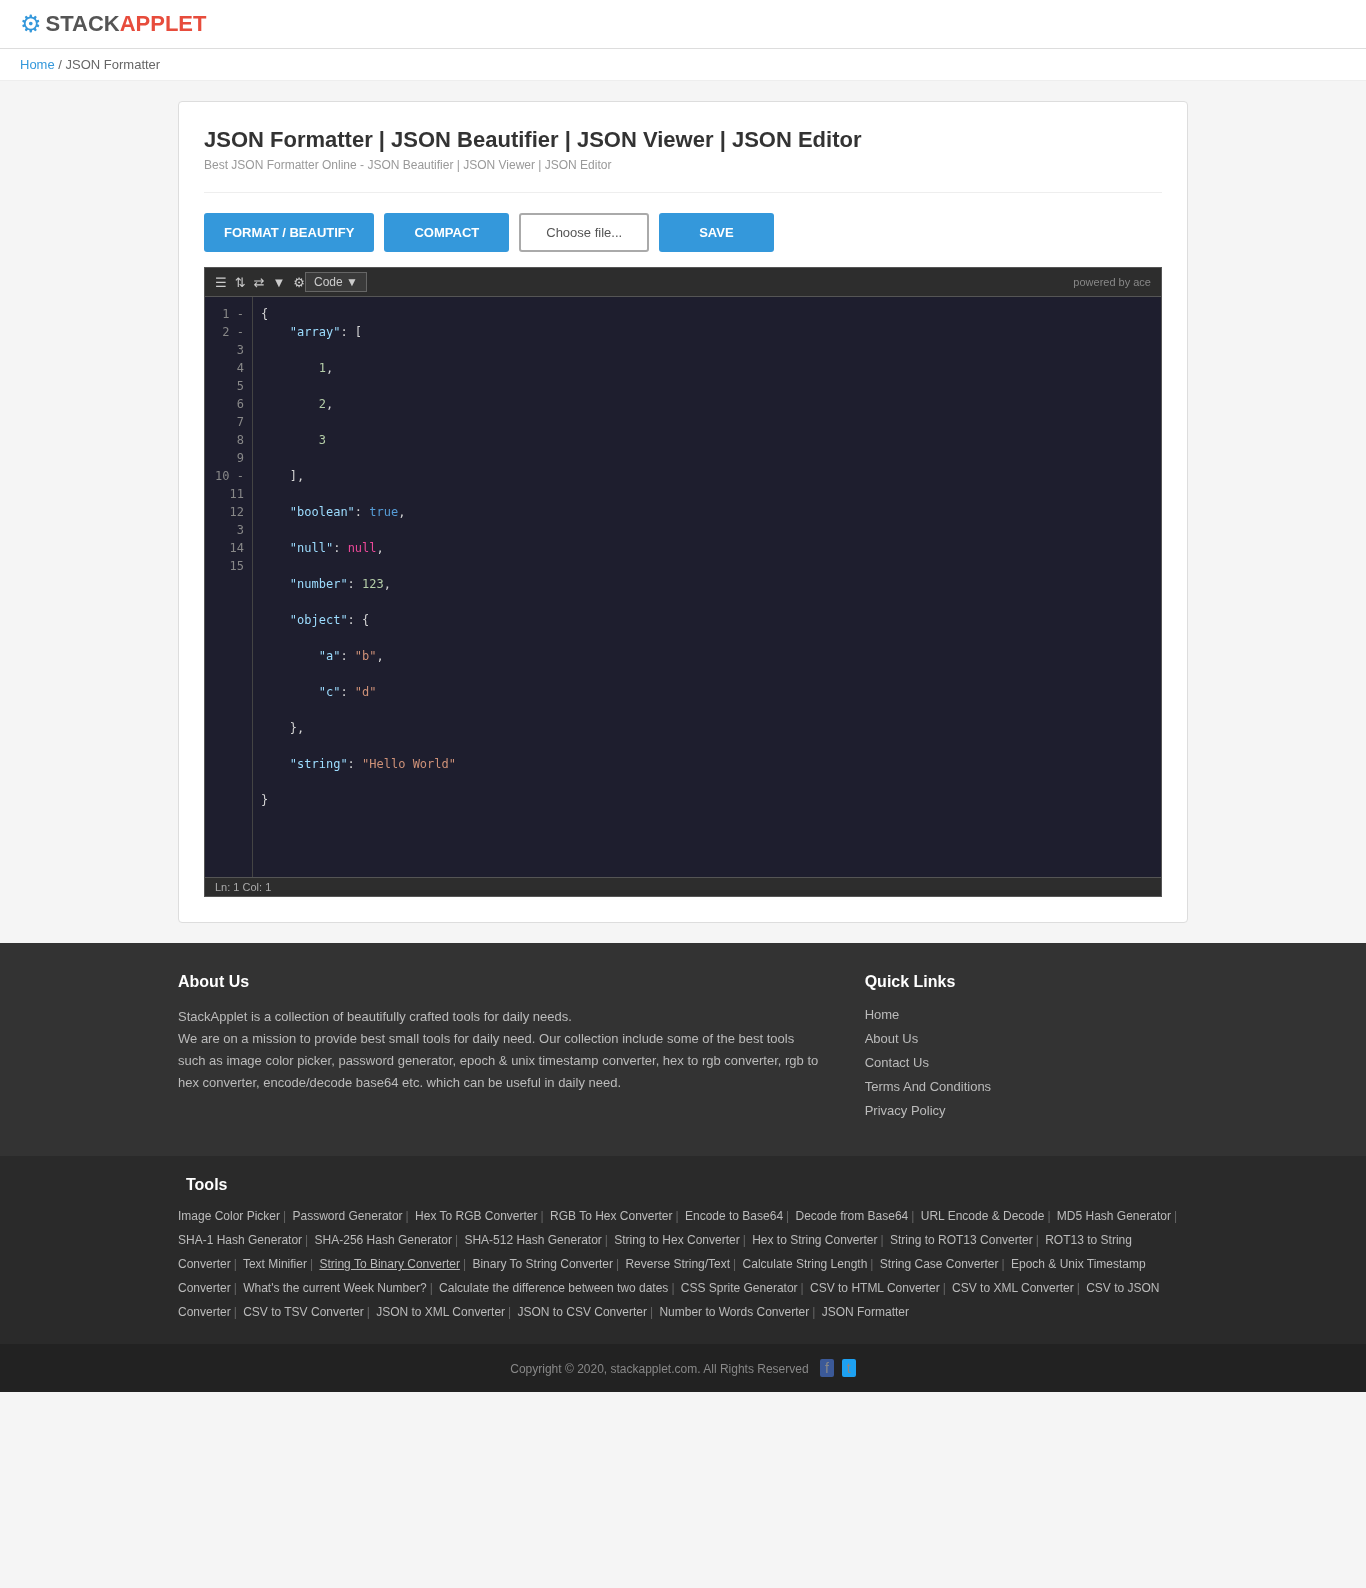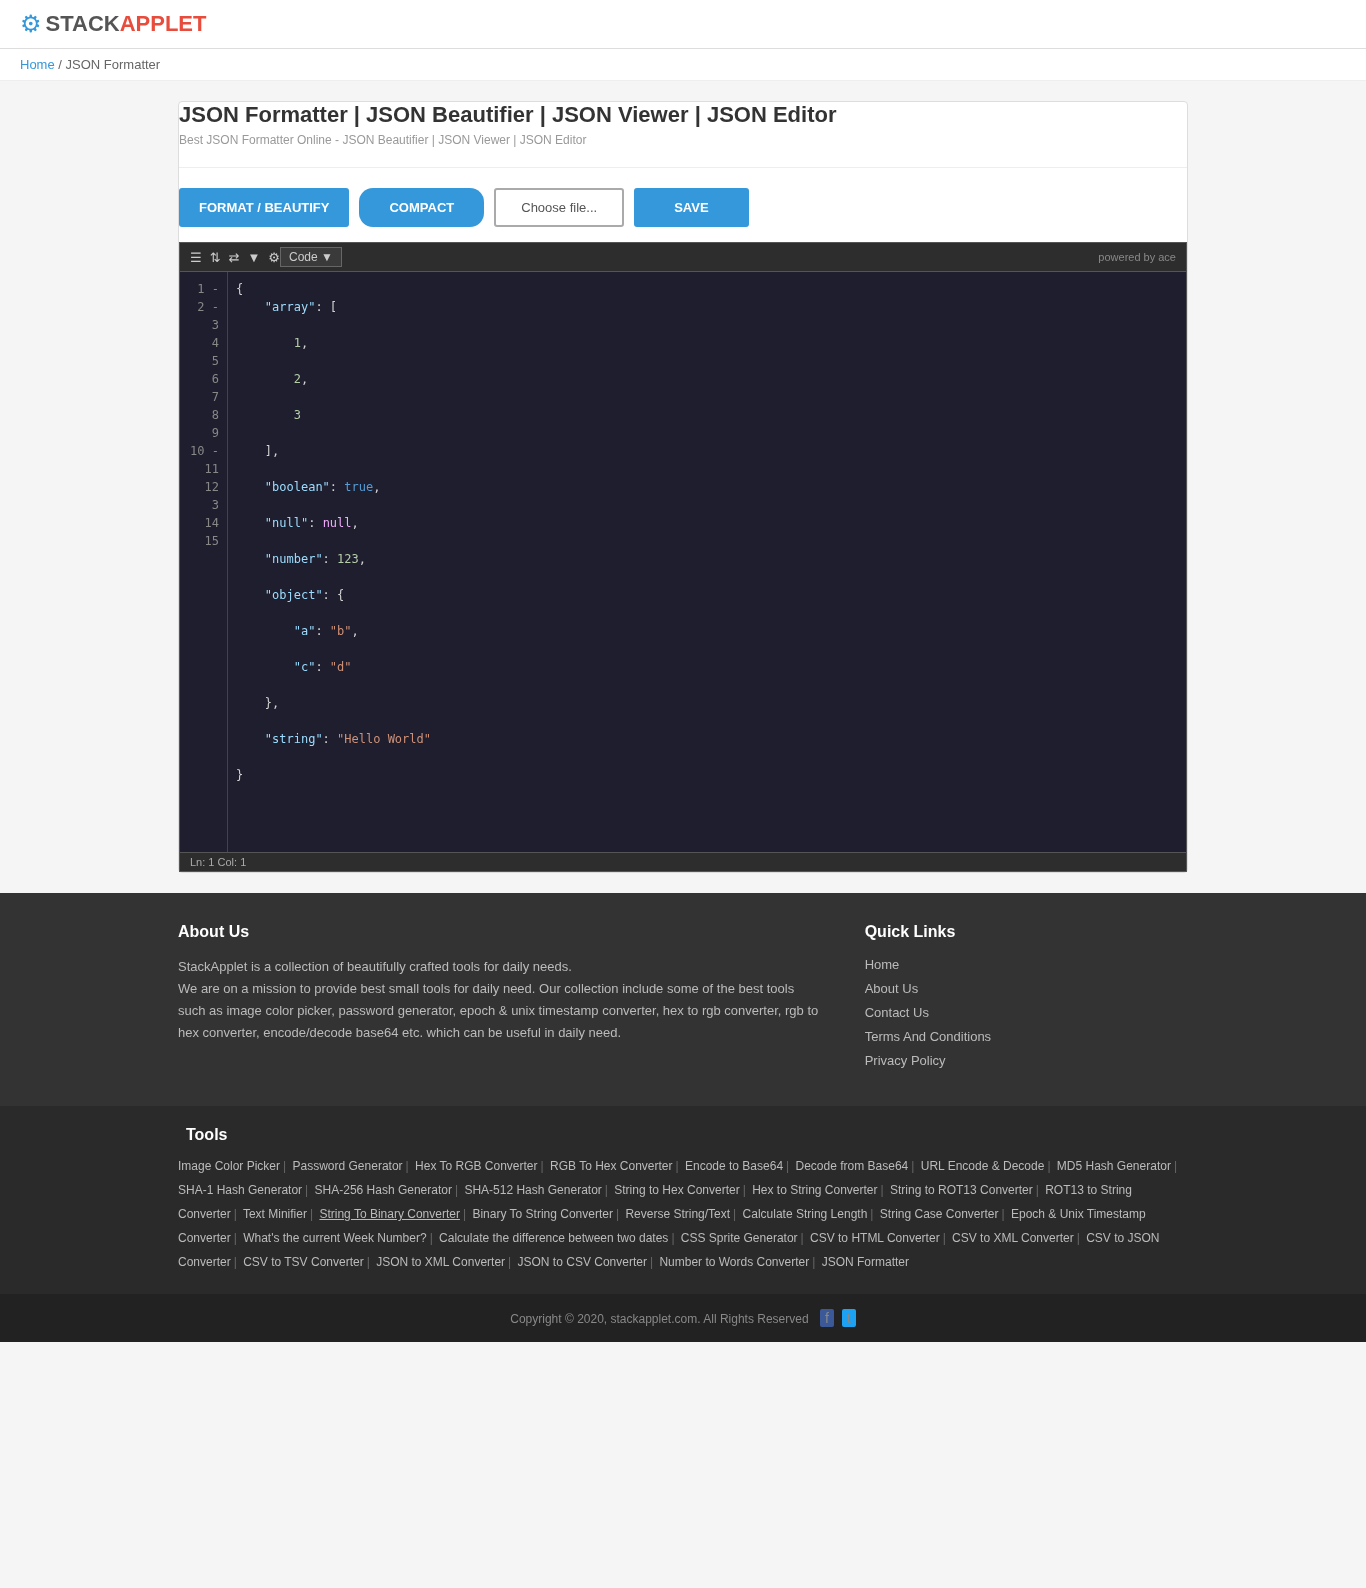--- a/index.html
+++ b/index.html
@@ -11,51 +11,51 @@
     .logo-stack { color: #555; font-weight: bold; font-size: 22px; }
     .logo-applet { color: #e74c3c; font-weight: bold; font-size: 22px; }
     .logo-gear { color: #3498db; font-size: 24px; margin-right: 4px; }
 
     
     .breadcrumb { padding: 8px 20px; font-size: 13px; background: #fff; border-bottom: 1px solid #eee; }
     .breadcrumb a { color: #3498db; text-decoration: none; }
     .breadcrumb span { color: #666; }
 
     
-    .main-content { max-width: 1010px; margin: 20px auto; background: #fff; border: 1px solid #ddd; border-radius: 4px; }
+    .main-content { max-width: 1010px; margin: 20px auto; background: #fff; border: 1px solid #ddd; border-radius: 4px; padding: 25px; }
 
     .page-title { font-size: 22px; font-weight: bold; color: #333; margin-bottom: 5px; }
     .page-subtitle { font-size: 12px; color: #999; margin-bottom: 20px; }
     .divider { border: none; border-top: 1px solid #eee; margin-bottom: 20px; }
 
     
     .toolbar { display: flex; gap: 10px; margin-bottom: 15px; flex-wrap: wrap; }
     .btn-format { background: #3498db; color: #fff; border: none; padding: 10px 20px; font-size: 13px; font-weight: bold; cursor: pointer; border-radius: 3px; }
-    .btn-compact { background: #3498db; color: #fff; border: none; padding: 10px 30px; font-size: 13px; font-weight: bold; cursor: pointer; border-radius: 14px; }
+    .btn-compact { background: #3498db; color: #fff; border: none; padding: 10px 30px; font-size: 13px; font-weight: bold; cursor: pointer; border-radius: 3px; }
     .btn-choose { background: #fff; color: #555; border: 2px solid #aaa; padding: 10px 25px; font-size: 13px; cursor: pointer; border-radius: 3px; }
     .btn-save { background: #3498db; color: #fff; border: none; padding: 10px 40px; font-size: 13px; font-weight: bold; cursor: pointer; border-radius: 3px; }
 
     
     .editor-container { border: 1px solid #555; background: #1a1a2e; }
     .editor-toolbar { background: #2d2d2d; display: flex; align-items: center; padding: 4px 10px; border-bottom: 1px solid #555; }
     .editor-icons { display: flex; gap: 8px; color: #aaa; font-size: 14px; }
     .editor-icon { cursor: pointer; color: #ccc; font-size: 13px; }
     .editor-mode { background: #3a3a3a; color: #ccc; padding: 2px 8px; font-size: 12px; border: 1px solid #666; cursor: pointer; }
     .editor-powered { margin-left: auto; color: #888; font-size: 11px; }
     .editor-body { display: flex; }
     .line-numbers { background: #1e1e2e; color: #888; font-size: 12px; font-family: monospace; padding: 8px 8px 8px 10px; line-height: 18px; text-align: right; min-width: 40px; user-select: none; border-right: 1px solid #444; }
     .line-numbers div { height: 18px; }
     .code-area { flex: 1; padding: 8px; font-family: monospace; font-size: 12px; line-height: 18px; color: #d4d4d4; background: #1e1e2e; min-height: 580px; overflow: auto; white-space: pre; }
     .code-line { height: 18px; display: block; }
     .c-brace { color: #d4d4d4; }
     .c-key { color: #9cdcfe; }
     .c-str { color: #ce9178; }
     .c-num { color: #b5cea8; }
     .c-bool { color: #569cd6; }
-    .c-null { color: #f0abfc; }
+    .c-null { color: #ec4899; }
     .editor-statusbar { background: #2d2d2d; color: #aaa; font-size: 11px; padding: 3px 10px; border-top: 1px solid #555; }
 
     
     .footer-top { background: #333; color: #ccc; padding: 30px 20px; margin-top: 20px; }
     .footer-top-inner { max-width: 1010px; margin: 0 auto; display: flex; gap: 40px; }
     .footer-about { flex: 2; }
     .footer-quicklinks { flex: 1; }
     .footer-section-title { color: #fff; font-size: 16px; font-weight: bold; margin-bottom: 15px; }
     .footer-about p { font-size: 13px; color: #bbb; line-height: 1.7; }
     .footer-quicklinks ul { list-style: none; }

